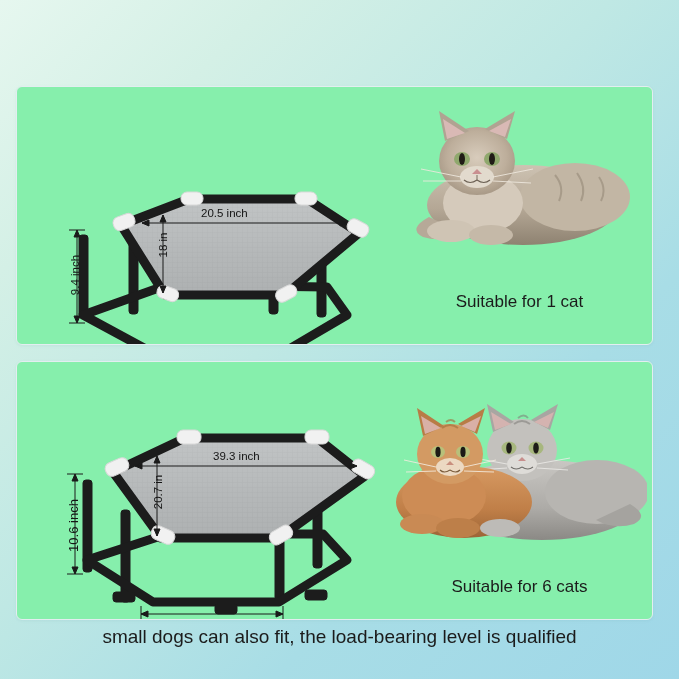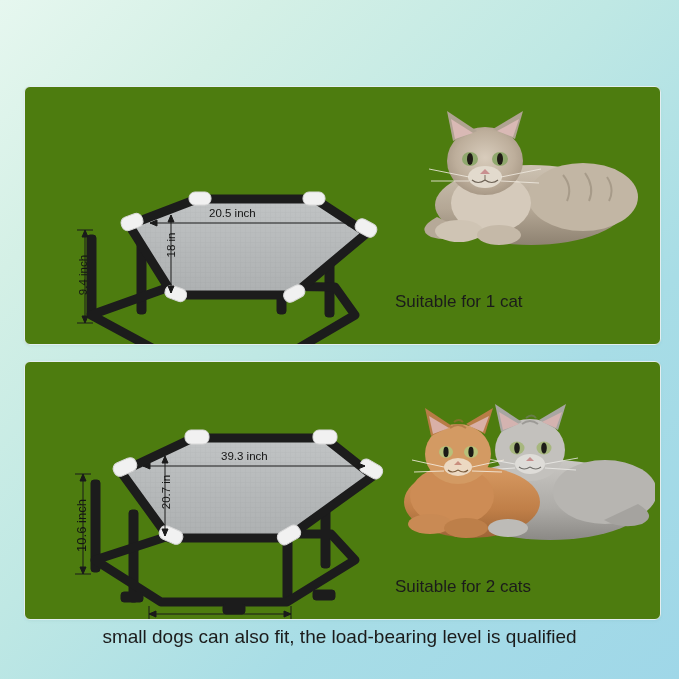--- a/index.html
+++ b/index.html
@@ -23,23 +23,23 @@
     font-family: "DejaVu Sans", sans-serif;
     font-weight: bold;
     font-size: 37px;
     color: #ffffff;
     letter-spacing: 0.5px;
     padding-top: 22px;
     text-shadow: 0 1px 1px rgba(120,180,180,0.35);
   }
   .card {
     position: absolute;
-    left: 24px;
+    left: 16px;
     width: 637px;
-    background: #4d7c0f;
+    background: #86efac;
     border-radius: 6px;
     border: 1px solid #e3eef0;
     box-shadow: 0 1px 3px rgba(100,150,160,0.10);
     overflow: hidden;
   }
   #card-1 { top: 86px; height: 259px; }
   #card-2 { top: 361px; height: 259px; }
 
   .card-inner {
     position: relative;
@@ -58,20 +58,21 @@
     height: 100%;
     display: flex;
     flex-direction: column;
     align-items: center;
     justify-content: flex-start;
   }
   .caption {
     font-size: 17px;
     color: #1b1b1b;
     font-family: "Liberation Sans", sans-serif;
+    text-align: center;
     white-space: nowrap;
   }
   #caption-1 { position: absolute; bottom: 32px; left: 0; right: 0; }
   #caption-2 { position: absolute; bottom: 22px; left: 0; right: 0; }
 
   .footnote {
     position: absolute;
     top: 626px;
     left: 0; right: 0;
     text-align: center;
@@ -383,20 +384,20 @@
           <g stroke="#a06c38" stroke-width="2" opacity="0.6" fill="none">
             <path d="M50 56 q8 -6 16 0"></path>
               <path d="M54 50 q5 -4 9 0"></path>
           </g>
 
           <ellipse cx="30" cy="152" rx="22" ry="10" fill="#c98a54"></ellipse>
           <ellipse cx="66" cy="156" rx="22" ry="10" fill="#bd7f49"></ellipse>
 
           <ellipse cx="108" cy="156" rx="20" ry="9" fill="#bdbbb7"></ellipse>
         </svg>
-        <div class="caption" id="caption-2">Suitable for 2 cats</div>
+        <div class="caption" id="caption-2">Suitable for 6 cats</div>
       </div>
     </div>
   </div>
 
   <div class="footnote">small dogs can also fit, the load-bearing level is qualified</div>
 
 </div>
 
 </body></html>

